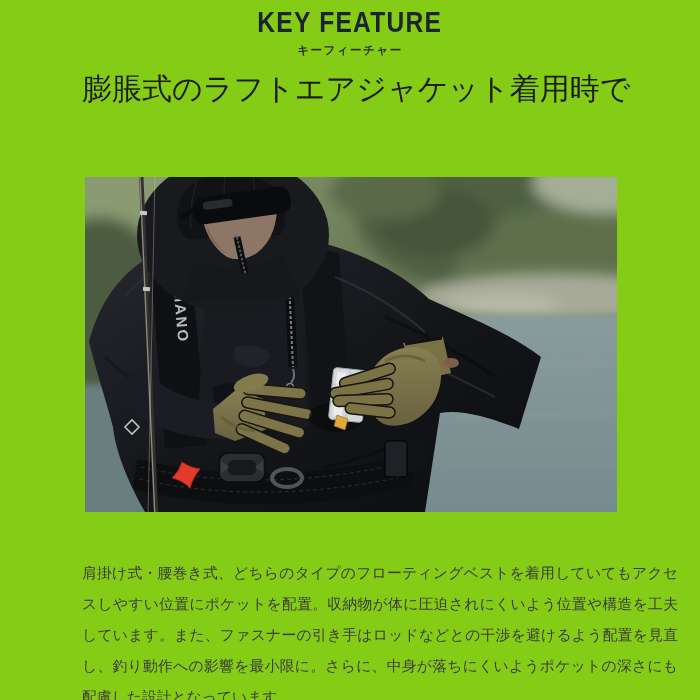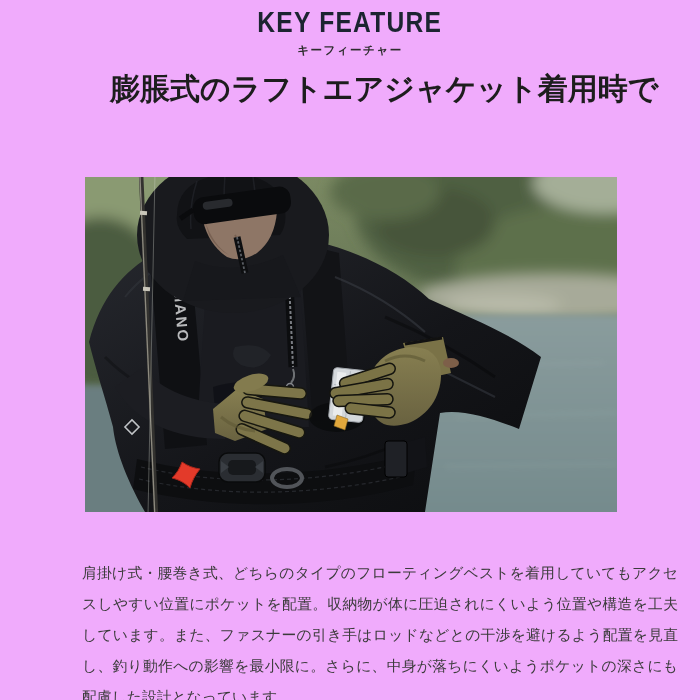--- a/index.html
+++ b/index.html
@@ -1,25 +1,25 @@
 <!DOCTYPE html>
 <html><head>
 <meta charset="utf-8">
 <style>
   html,body{margin:0;padding:0;background:#ffffff;}
-  .page{position:relative;width:700px;height:700px;background:#f0abfc;overflow:hidden;
+  .page{position:relative;width:700px;height:700px;background:#84cc16;overflow:hidden;
         font-family:"Liberation Sans",sans-serif;}
   .hdr-title-wrap{position:absolute;top:5px;left:0;width:700px;text-align:center;}
   .hdr-title{display:inline-block;font-weight:700;font-size:30px;letter-spacing:1.5px;
              color:#1c2431;transform:scaleX(.82);transform-origin:center;}
   .hdr-sub{position:absolute;top:43px;left:0;width:700px;text-align:center;
            font-size:11.5px;font-weight:700;letter-spacing:1.5px;color:#2d2d2d;}
   .feature-heading{position:absolute;left:82px;top:70px;width:580px;
-                   font-family:"Liberation Serif",serif;font-weight:700;
-                   font-size:30px;line-height:37px;color:#1d1d1d;margin-left:28px;}
+                   font-family:"Liberation Serif",serif;font-weight:400;
+                   font-size:30px;line-height:37px;color:#1d1d1d;}
   .feature-heading div{white-space:nowrap;}
   .photo{position:absolute;left:85px;top:177px;width:532px;height:335px;overflow:hidden;}
   .photo svg{display:block;}
   .feature-desc{position:absolute;left:82px;top:543px;width:596px;
                 font-size:14.8px;line-height:31px;color:#3b3b3b;font-weight:500;
                 text-align:justify;}
 </style>
 </head>
 <body>
 

